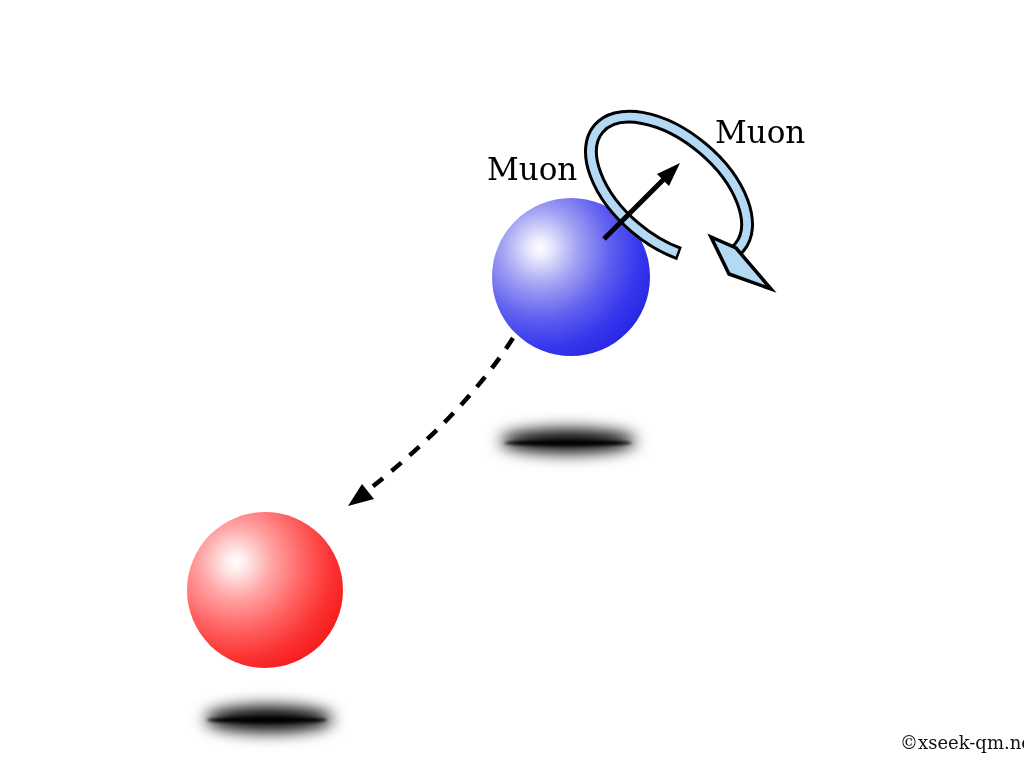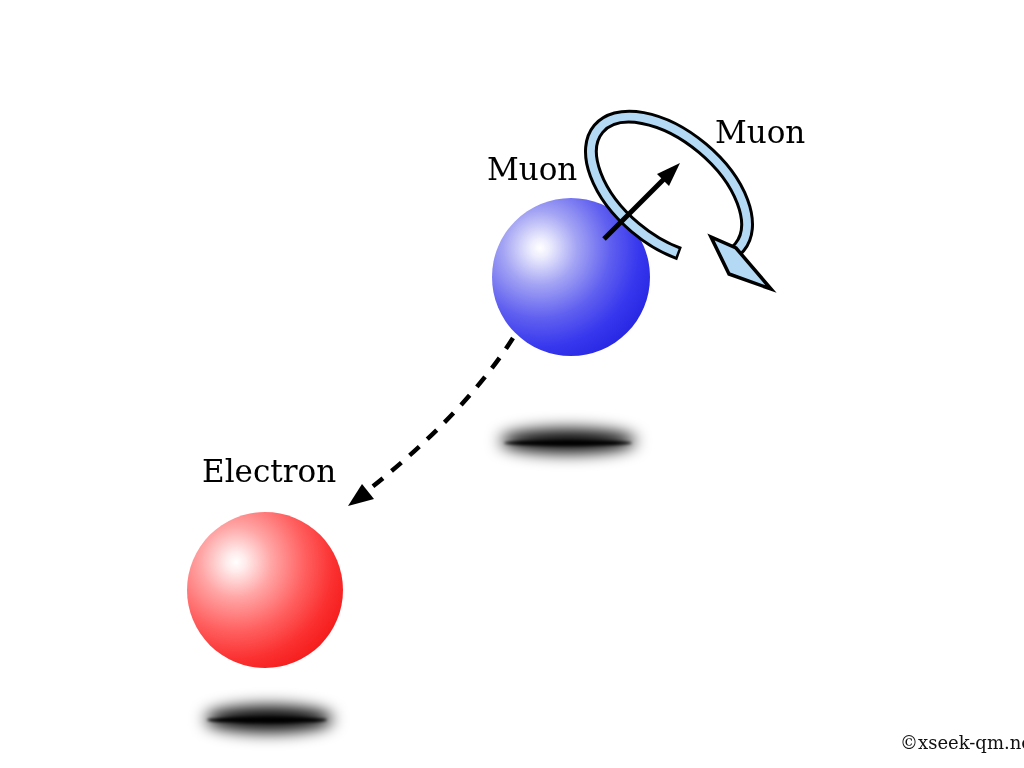--- a/index.html
+++ b/index.html
@@ -82,17 +82,16 @@
       <polygon points="680,163 669,186 657,174" fill="#000"></polygon>
     </g>
 
     <g>
       <path d="M 513,338 Q 462,418 358,498" fill="none" stroke="#000" stroke-width="4.5" stroke-dasharray="13 11"></path>
       <polygon points="348,506 374,499 362,484" fill="#000"></polygon>
     </g>
   </svg>
 
   <div class="label label-muon">Muon</div>
-  <div class="label label-electron">Electron</div>
   <div class="label label-spin">Muon</div>
   <div class="watermark">©xseek-qm.net</div>
 
 </div>
 
 </body></html>

